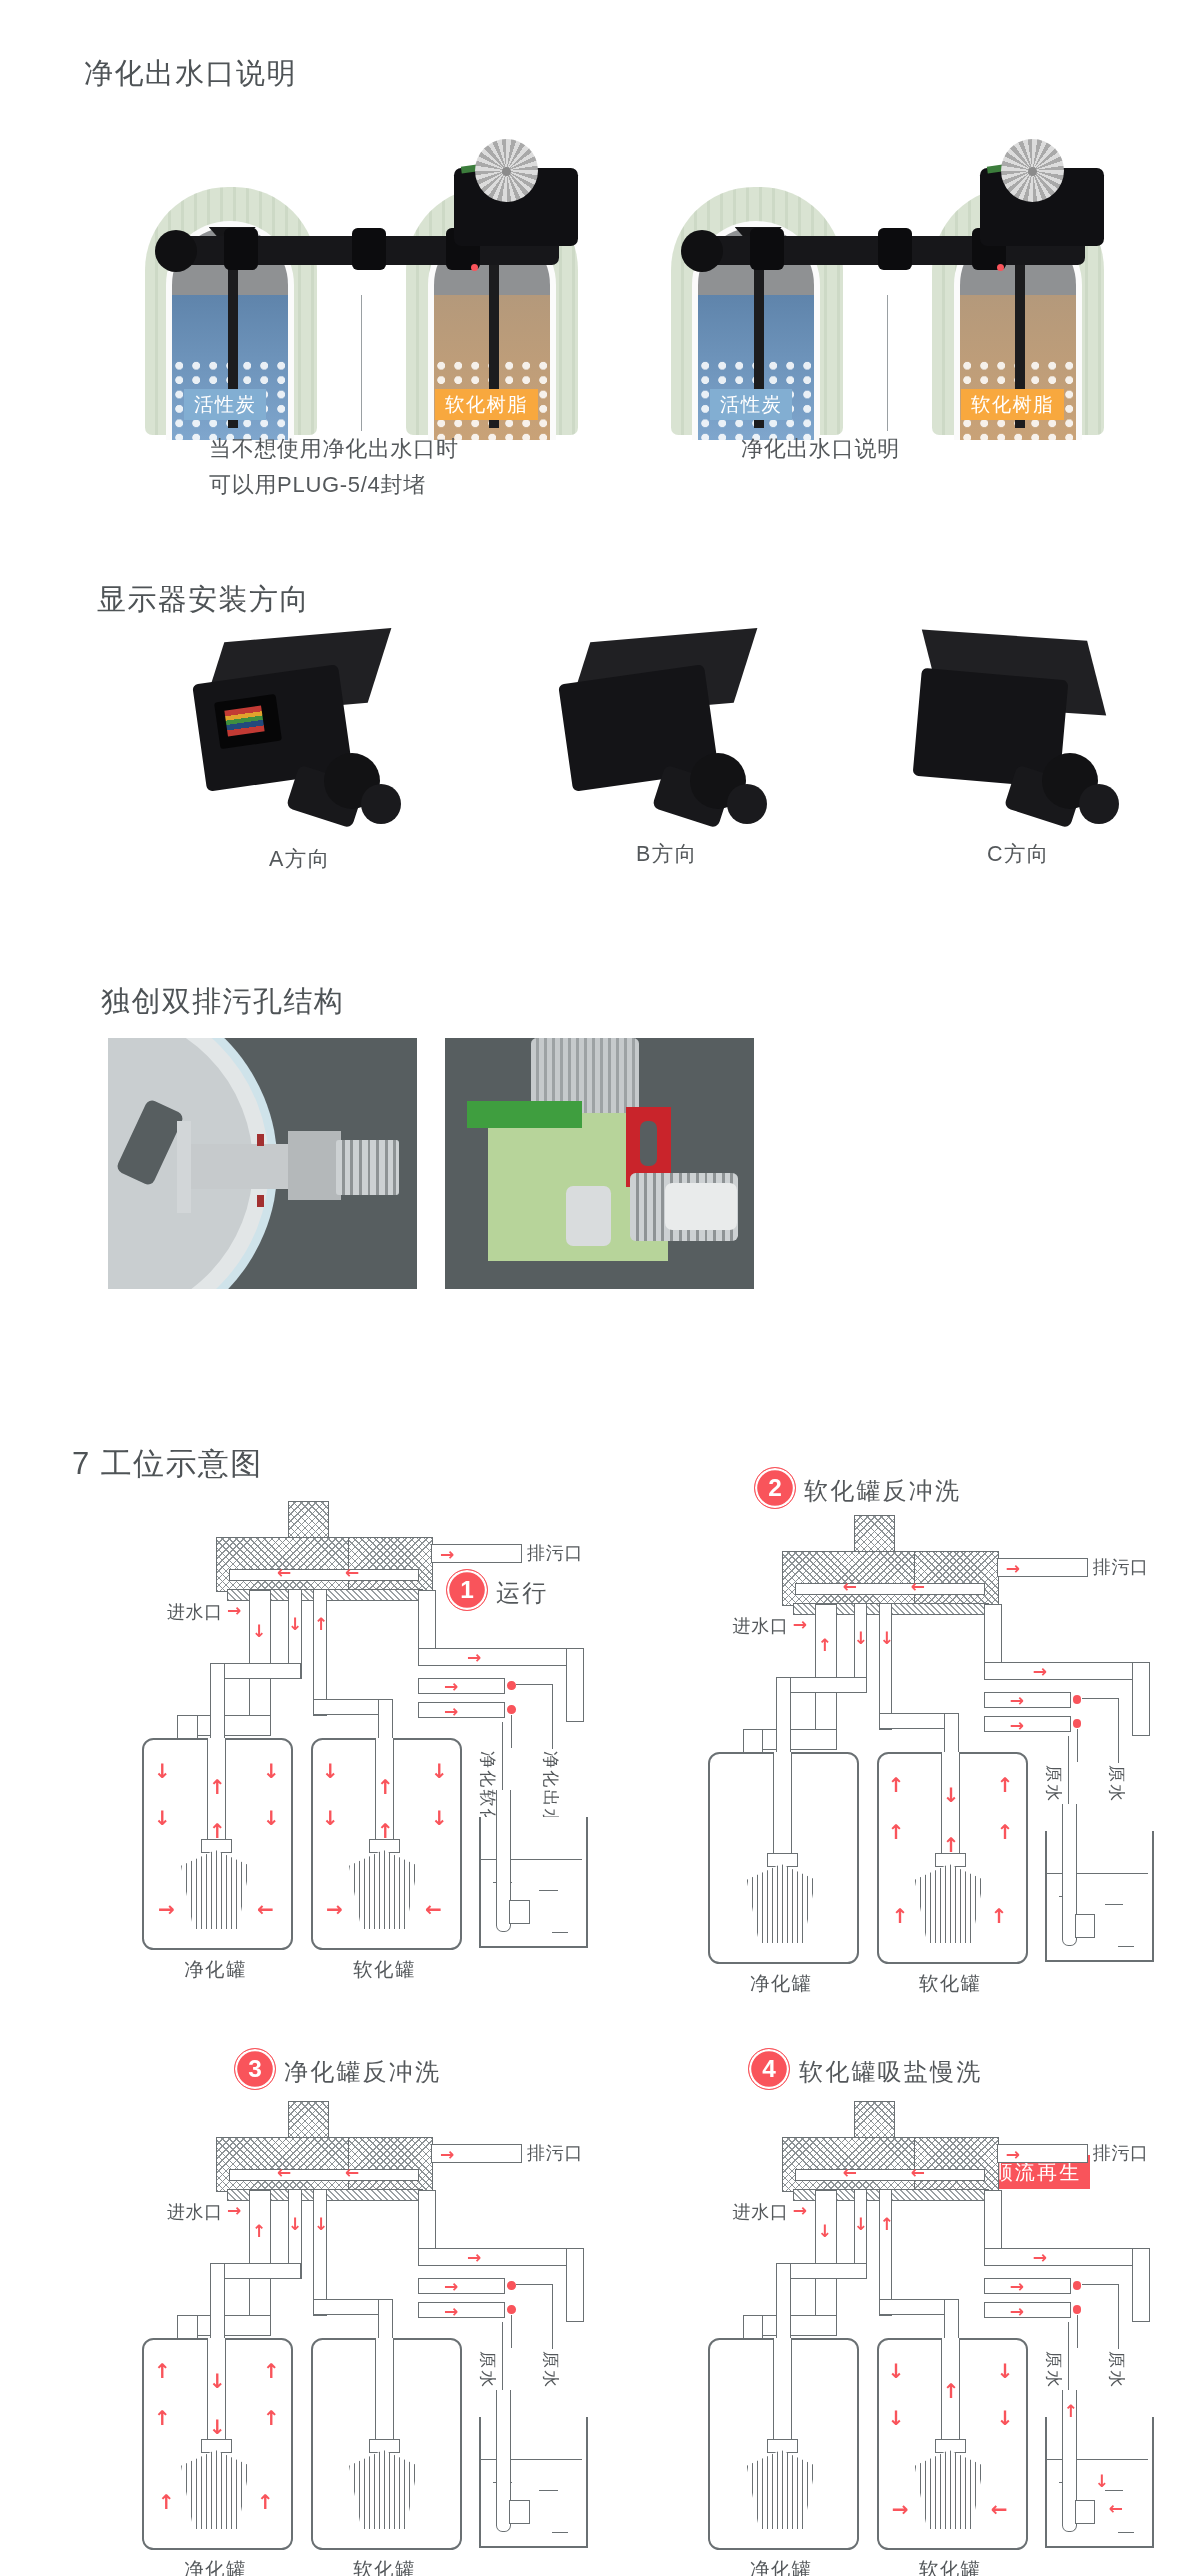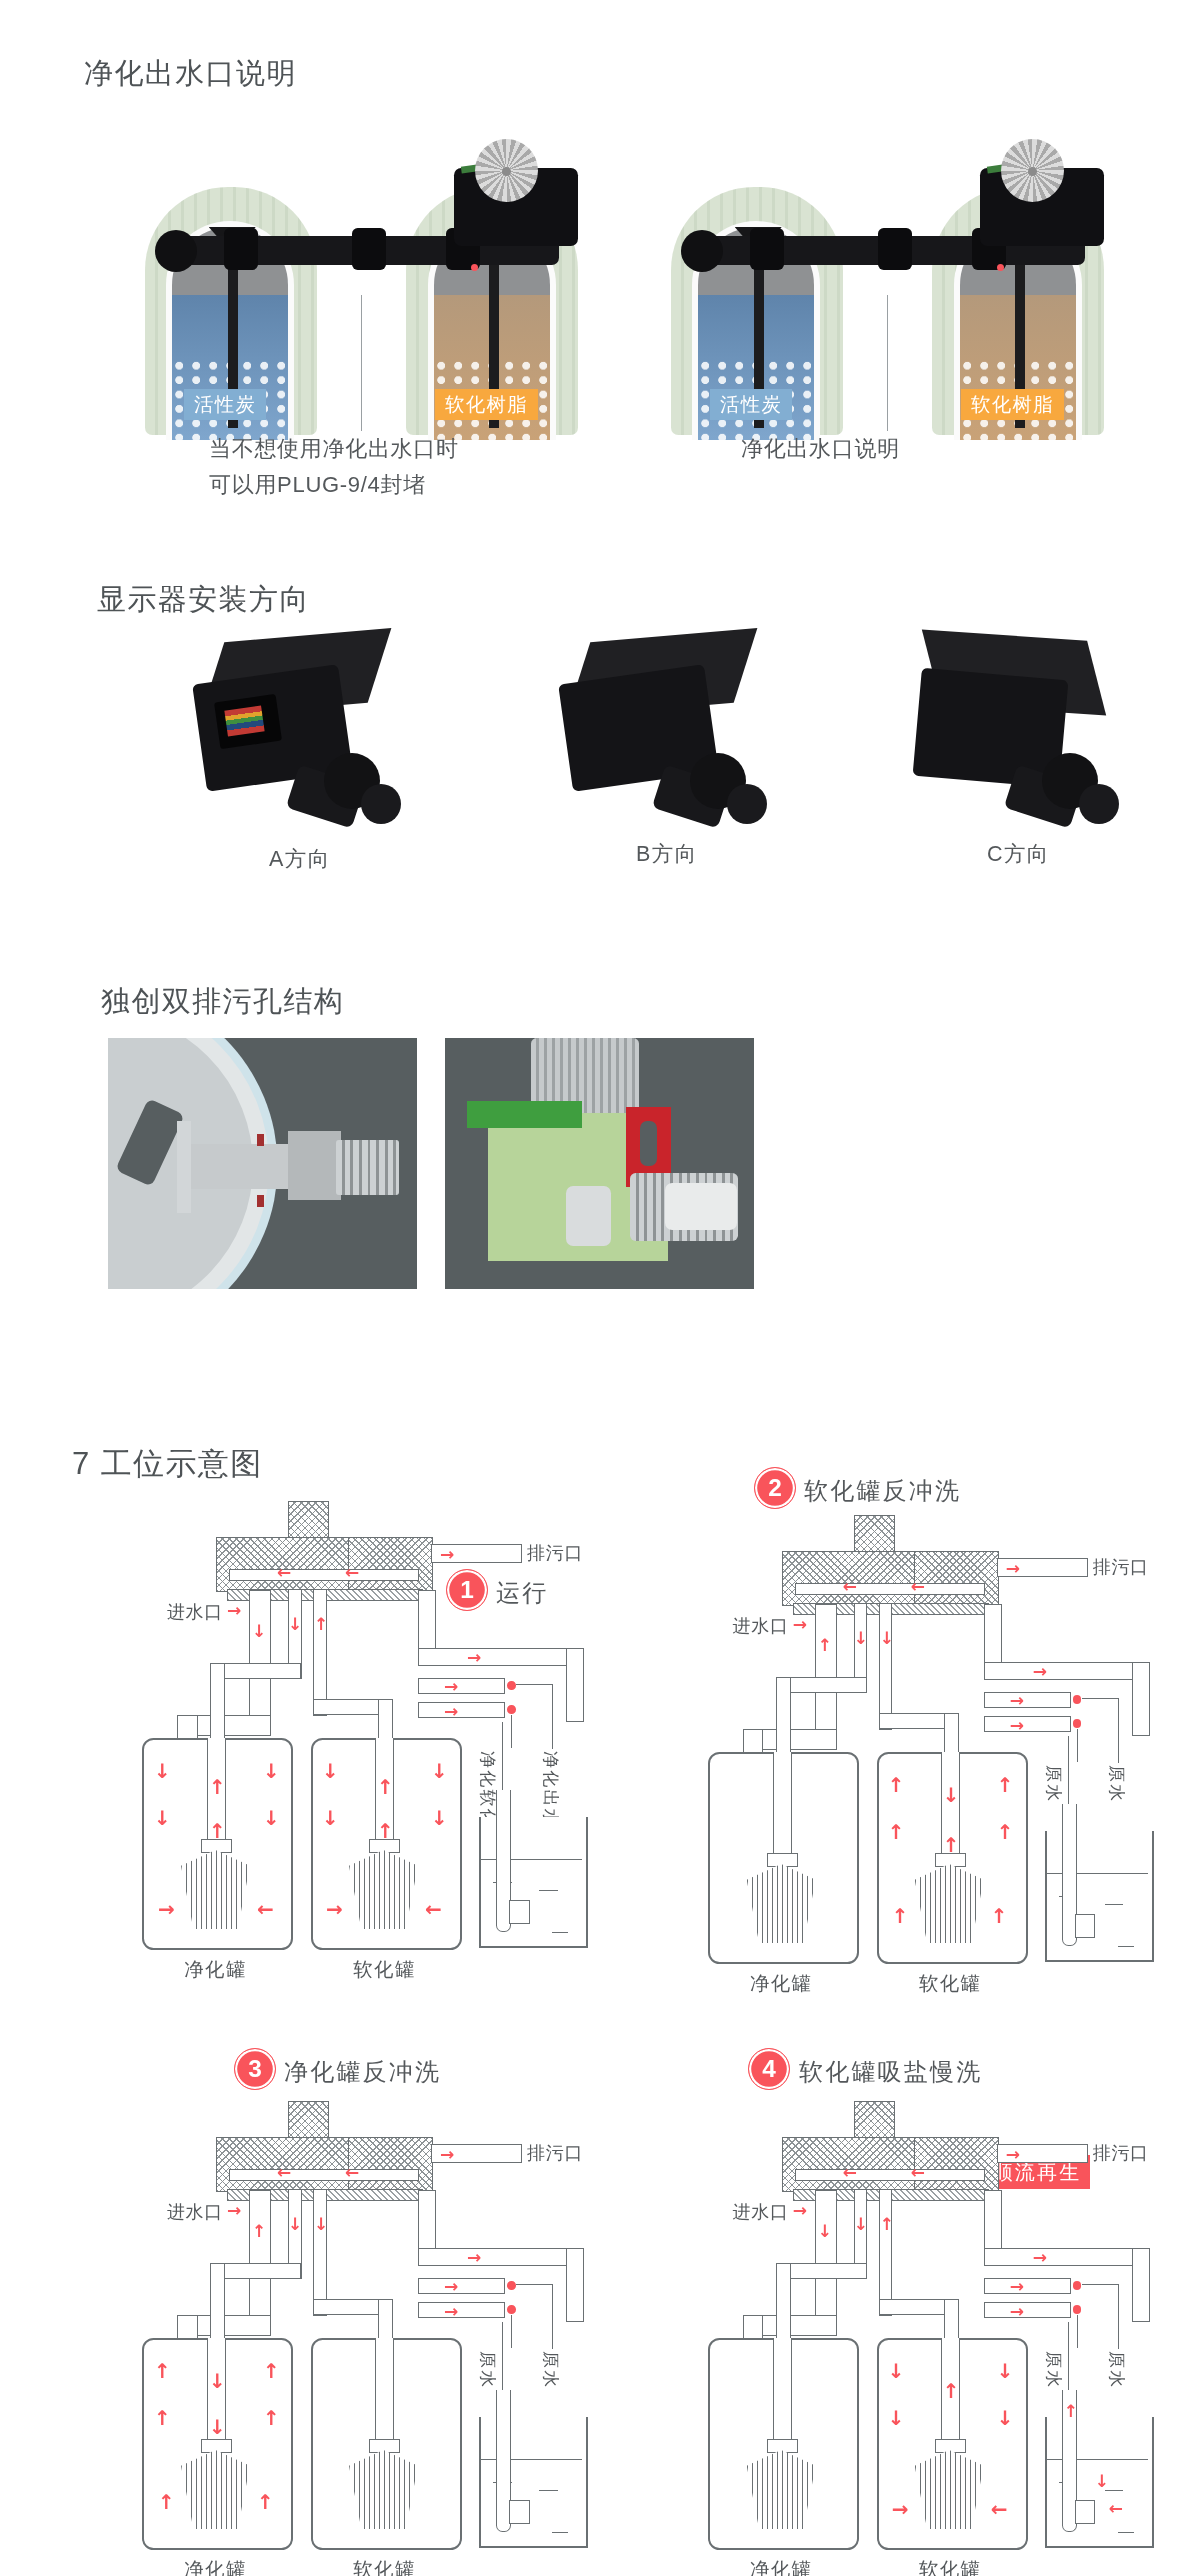--- a/index.html
+++ b/index.html
@@ -159,21 +159,21 @@
     <div class="chead"></div>
     <div class="pcb"></div>
     <div class="gear"></div>
     <div class="gearpin"></div>
     <div class="reddot-s" style="left:332px;top:149px"></div>
     <div class="medlabel" style="left:45px;top:274px;background:#82AED2">活性炭</div>
     <div class="medlabel" style="left:296px;top:274px;background:#F8A83E">软化树脂</div>
   </div>
 
   <div class="capt" style="left:209px;top:434px">当不想使用净化出水口时</div>
-  <div class="capt" style="left:209px;top:470px">可以用PLUG-9/4封堵</div>
+  <div class="capt" style="left:209px;top:470px">可以用PLUG-5/4封堵</div>
   <div class="capt" style="left:741px;top:434px">净化出水口说明</div>
 
   <div class="h1" style="left:97px;top:580px">显示器安装方向</div>
 
   <div class="unit" style="left:183px;top:632px">
     <div class="u-top"></div>
     <div class="u-face"></div>
     <div class="u-c3"></div>
     <div class="u-c1"></div>
     <div class="u-c2"></div>

